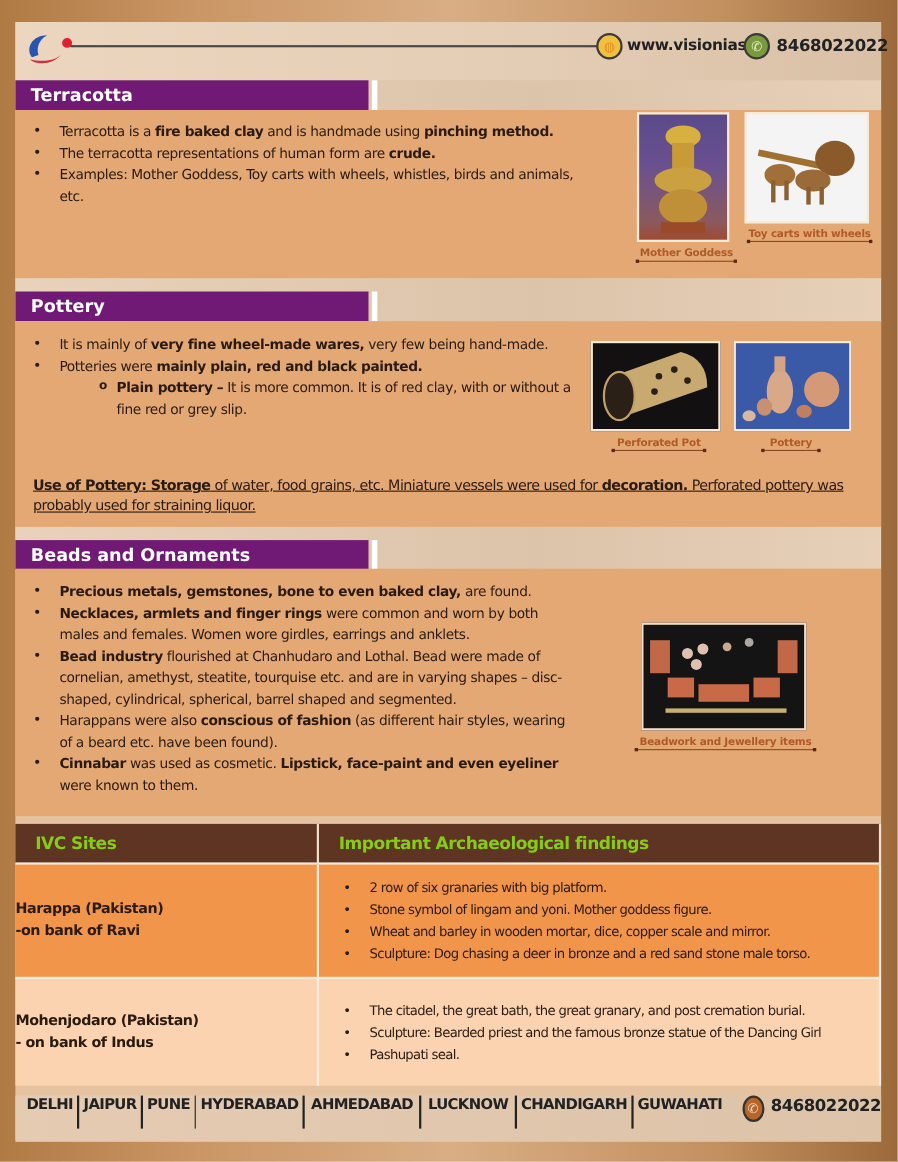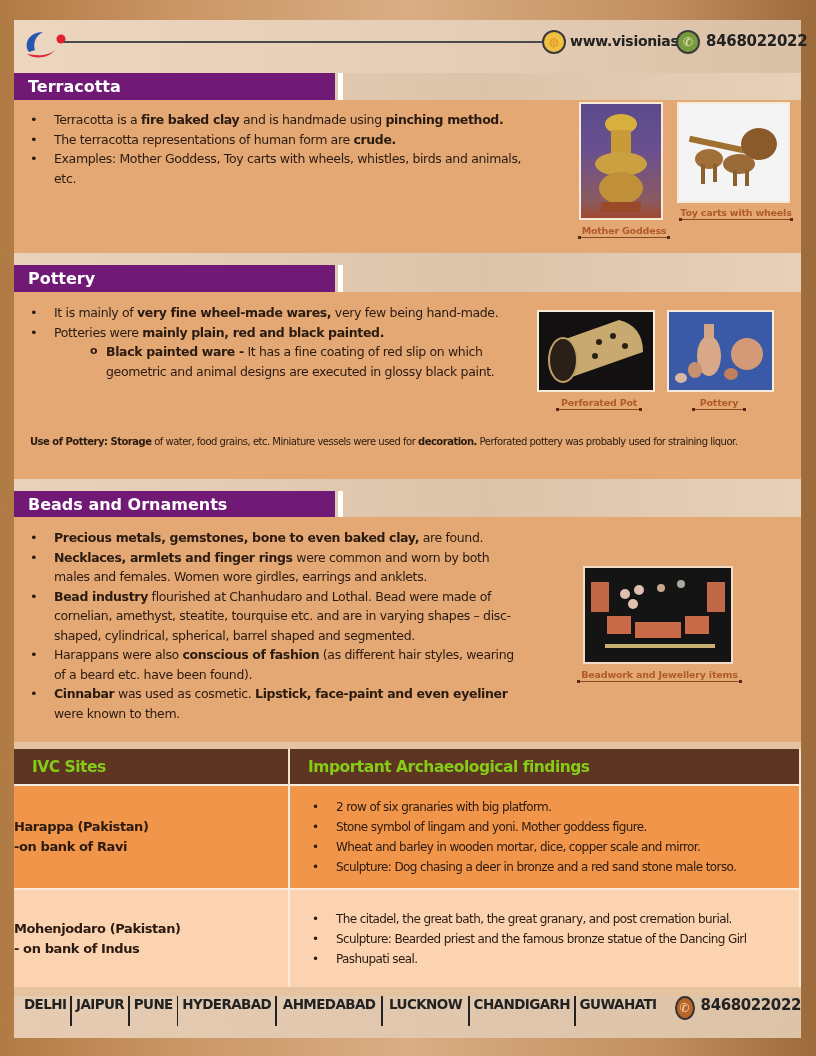--- a/index.html
+++ b/index.html
@@ -39,21 +39,21 @@
   }
 
   ul.bul { position: absolute; list-style: none; font-size: 12.5px; line-height: 19.5px; color: #2a1a10; font-family: "DejaVu Sans", sans-serif; letter-spacing: -0.35px; }
   ul.bul > li { position: relative; padding-left: 26px; }
   ul.bul > li::before { content: "•"; position: absolute; left: 2px; top: 0; font-size: 13px; }
   ul.sub { list-style: none; margin-left: 36px; }
   ul.sub > li { position: relative; padding-left: 22px; padding-left: 16px;}
   ul.sub > li::before { content: "o"; position: absolute; left: 0; top: -1px; font-size: 11px; font-weight: bold; }
   b { font-weight: bold; }
 
-  .use-text { position: absolute; left: 30px; top: 432px; width: 750px; font-size: 10px; line-height: 19px; font-family: "DejaVu Sans", sans-serif; letter-spacing: -0.5px; }
+  .use-text { position: absolute; left: 30px; top: 432px; width: 750px; font-size: 13px; line-height: 19px; font-family: "DejaVu Sans", sans-serif; letter-spacing: -0.5px; text-decoration: underline; }
 
   
   .img { position: absolute; border: 2px solid #f6ead8; }
   .caption { position: absolute; font-size: 9.5px; color: #b05a28; font-weight: bold; text-align: center; font-family: "DejaVu Sans", sans-serif; letter-spacing: -0.2px;}
   .caption .uline { display:block; height: 1px; background:#8a4a20; margin-top: 1px; position: relative;}
   .caption .uline::before, .caption .uline::after { content:""; position:absolute; top:-1px; width:3px; height:3px; background:#5a2a10; }
   .caption .uline::before { left:0; } .caption .uline::after { right:0; }
 
   
   table.ivc {
@@ -134,21 +134,21 @@
 </div>
 <div class="caption" style="left:679px;top:207px;width:114px;"><span>Toy carts with wheels</span><span class="uline"></span></div>
 
 <div class="grey-strip" style="top:253px;height:40px;"></div>
 <div class="sec-title" style="top:265px;">Pottery</div>
 <div class="band" style="top:292px;height:187px;"></div>
 <ul class="bul" style="left:28px;top:303px;width:500px;">
   <li><span>It is mainly of </span><b>very fine wheel-made wares,</b><span> very few being hand-made.</span></li>
   <li><span>Potteries were </span><b>mainly plain, red and black painted.</b>
     <ul class="sub">
-      <li><b>Black painted ware -</b><span> It has a fine coating of red slip on which geometric and animal designs are executed in glossy black paint.</span></li>
+      <li><b>Plain pottery –</b><span> It is more common. It is of red clay, with or without a fine red or grey slip.</span></li>
     </ul>
   </li>
 </ul>
 <div class="img" style="left:537px;top:310px;width:118px;height:82px;background:#121010;">
   <svg width="114" height="78" viewBox="0 0 114 78">
       <path d="M18 30 L80 8 Q104 14 104 40 L30 66 Z" fill="#c8aa70"></path>
       <ellipse cx="24" cy="48" rx="14" ry="22" fill="#2a2018" stroke="#c0a068" stroke-width="2"></ellipse>
       <circle cx="60" cy="30" r="3" fill="#2a2018"></circle>
       <circle cx="74" cy="24" r="3" fill="#2a2018"></circle>
       <circle cx="56" cy="44" r="3" fill="#2a2018"></circle>

